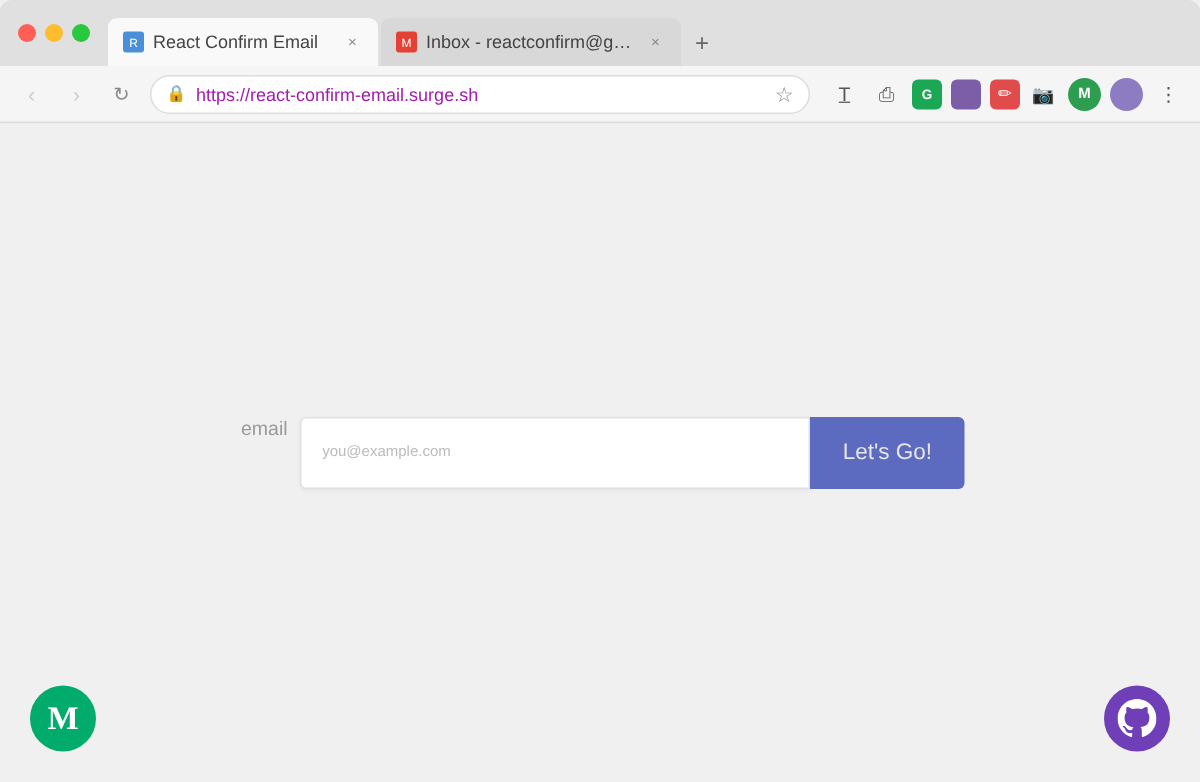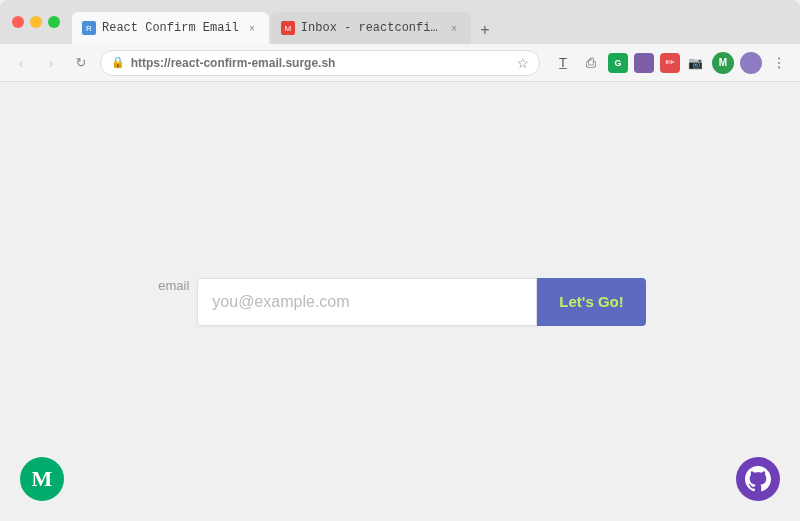--- a/index.html
+++ b/index.html
@@ -13,48 +13,48 @@
     .traffic-lights { display: flex; align-items: center; gap: 6px; margin-right: 12px; }
     .traffic-light { width: 12px; height: 12px; border-radius: 50%; }
     .tl-close { background: #ff5f57; }
     .tl-minimize { background: #febc2e; }
     .tl-maximize { background: #28c840; }
 
     .tabs-area { display: flex; align-items: flex-end; flex: 1; height: 100%; }
     .tab { height: 32px; background: #f5f5f5; border-radius: 6px 6px 0 0; display: flex; align-items: center; padding: 0 10px; gap: 6px; font-size: 12px; color: #333; min-width: 180px; max-width: 200px; }
     .tab.active { background: #f9f9f9; }
     .tab-favicon { width: 14px; height: 14px; background: #4a90d9; border-radius: 2px; display: flex; align-items: center; justify-content: center; font-size: 8px; color: white; flex-shrink: 0; }
-    .tab-title { font-size: 12px; color: #444; flex: 1; overflow: hidden; text-overflow: ellipsis; white-space: nowrap; font-family: Liberation Mono, monospace; }
+    .tab-title { font-size: 12px; color: #444; flex: 1; overflow: hidden; text-overflow: ellipsis; white-space: nowrap; }
     .tab-close { width: 14px; height: 14px; border-radius: 50%; display: flex; align-items: center; justify-content: center; font-size: 10px; color: #888; cursor: pointer; }
     .tab-inactive { background: #d8d8d8; border-radius: 6px 6px 0 0; }
 
     .tab-new { width: 28px; height: 28px; display: flex; align-items: center; justify-content: center; font-size: 16px; color: #666; cursor: pointer; }
 
     
     .address-bar { height: 38px; background: #f5f5f5; display: flex; align-items: center; padding: 0 10px; gap: 8px; border-bottom: 1px solid #ddd; }
     .nav-btn { width: 22px; height: 22px; display: flex; align-items: center; justify-content: center; color: #888; font-size: 14px; cursor: pointer; }
     .nav-btn.disabled { color: #ccc; cursor: default; }
     .refresh-btn { font-size: 13px; }
     .url-bar { flex: 1; height: 26px; background: white; border-radius: 13px; display: flex; align-items: center; padding: 0 10px; gap: 6px; border: 1px solid #ddd; }
     .lock-icon { font-size: 11px; color: #666; }
-    .url-text { font-size: 12px; color: #737373; flex: 1; font-weight: bold; }
+    .url-text { font-size: 12px; color: #a21caf; flex: 1; }
     .bookmark-icon { font-size: 14px; color: #888; }
     .toolbar-icons { display: flex; align-items: center; gap: 6px; margin-left: 4px; }
     .toolbar-icon { width: 22px; height: 22px; display: flex; align-items: center; justify-content: center; font-size: 13px; color: #555; cursor: pointer; }
 
     
     .page-content { flex: 1; background: #f0f0f0; position: relative; display: flex; flex-direction: column; align-items: center; justify-content: center; }
 
     .form-area { display: flex; flex-direction: row; align-items: flex-start; gap: 8px; }
     .email-label { font-size: 13px; color: #999; margin-left: 4px; }
     .input-row { display: flex; align-items: stretch; gap: 0; }
     .email-input-wrapper { background: white; border: 1px solid #e0e0e0; border-radius: 4px 0 0 4px; padding: 0 14px; display: flex; align-items: center; width: 340px; height: 48px; box-shadow: 0 1px 3px rgba(0,0,0,0.05); }
-    .email-input { border: none; outline: none; font-size: 16px; color: #0f172a; width: 100%; background: transparent; }
+    .email-input { border: none; outline: none; font-size: 10px; color: #0f172a; width: 100%; background: transparent; }
     .email-input::placeholder { color: #bbb; }
-    .submit-btn { background: #5c6bc0; color: #bef264; border: none; border-radius: 0 4px 4px 0; padding: 0 22px; height: 48px; font-size: 15px; font-weight: 700; cursor: pointer; white-space: nowrap; }
+    .submit-btn { background: #5c6bc0; color: #e5e5e5; border: none; border-radius: 0 4px 4px 0; padding: 0 22px; height: 48px; font-size: 15px; font-weight: 400; cursor: pointer; white-space: nowrap; }
 
     
     .bottom-left-logo { position: absolute; bottom: 20px; left: 20px; width: 44px; height: 44px; background: #00ab6c; border-radius: 50%; display: flex; align-items: center; justify-content: center; color: white; font-size: 22px; font-weight: bold; font-family: Georgia, serif; }
     .bottom-right-logo { position: absolute; bottom: 20px; right: 20px; width: 44px; height: 44px; background: #6e3fb7; border-radius: 50%; display: flex; align-items: center; justify-content: center; color: white; font-size: 22px; }
 
     
     .avatar-circle { width: 22px; height: 22px; border-radius: 50%; background: #8e7cc3; display: flex; align-items: center; justify-content: center; }
     .avatar-circle-green { width: 22px; height: 22px; border-radius: 50%; background: #2d9e4f; display: flex; align-items: center; justify-content: center; font-size: 10px; color: white; font-weight: bold; }
 
     .green-circle-ext { width: 20px; height: 20px; border-radius: 4px; background: #1aa854; display: flex; align-items: center; justify-content: center; font-size: 10px; color: white; font-weight: bold; }

